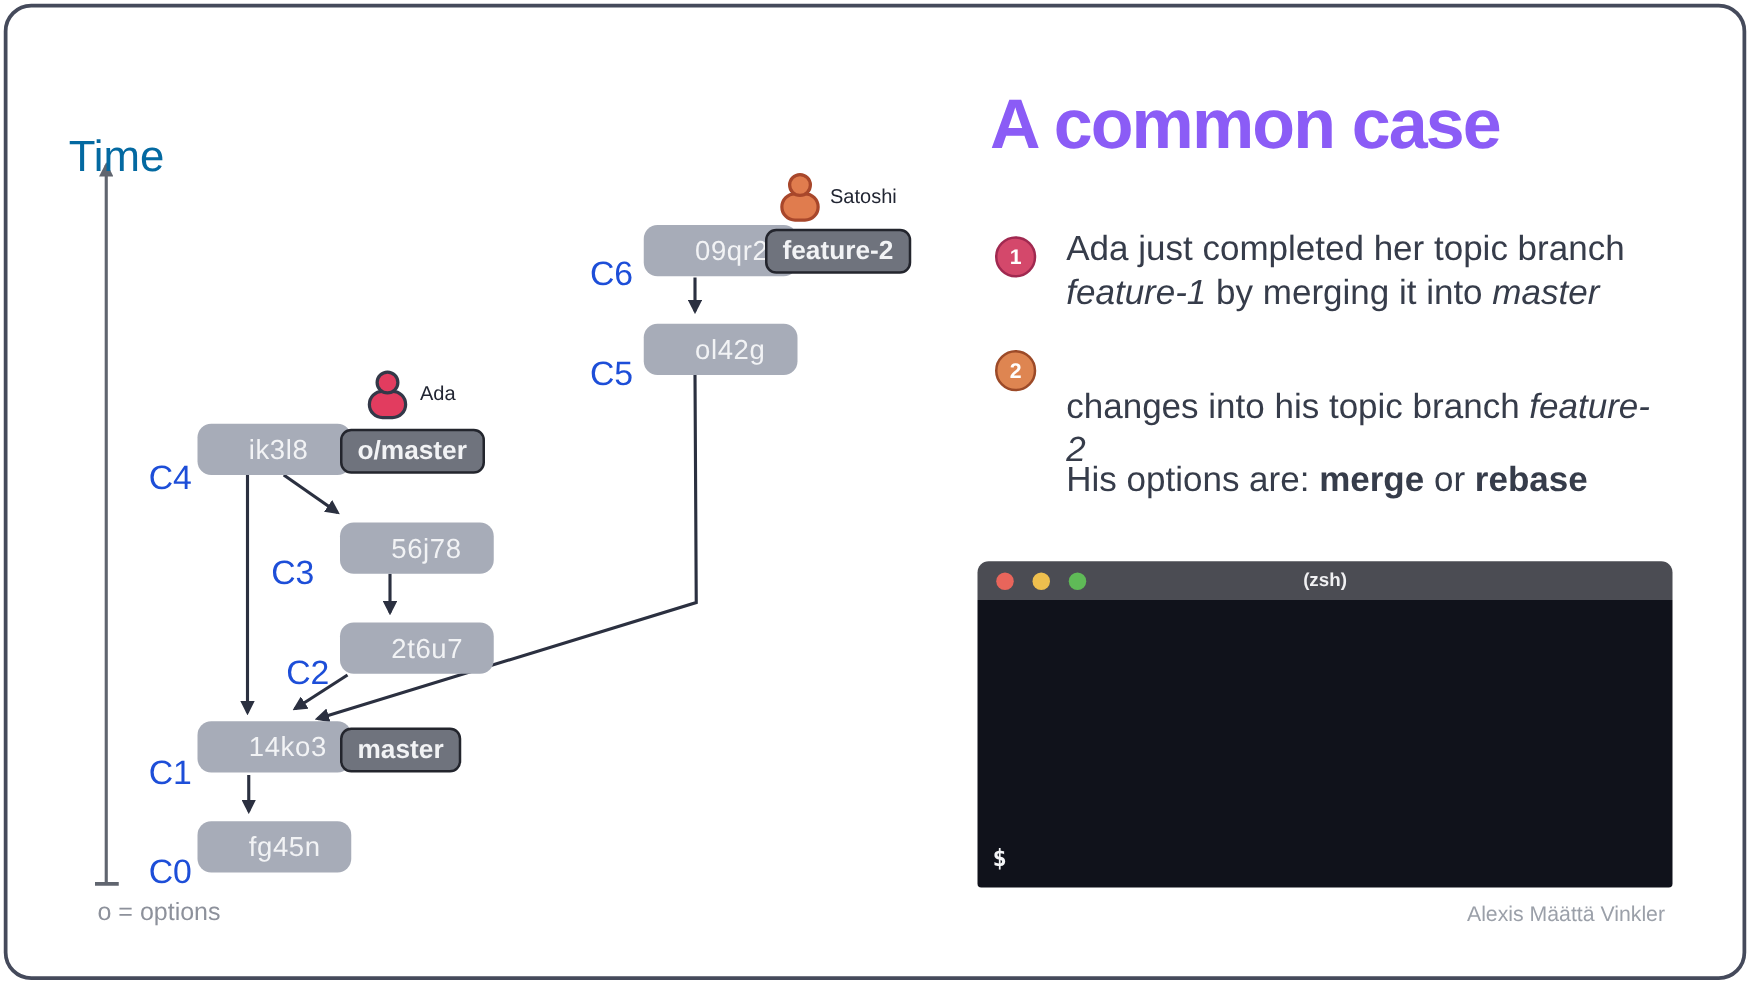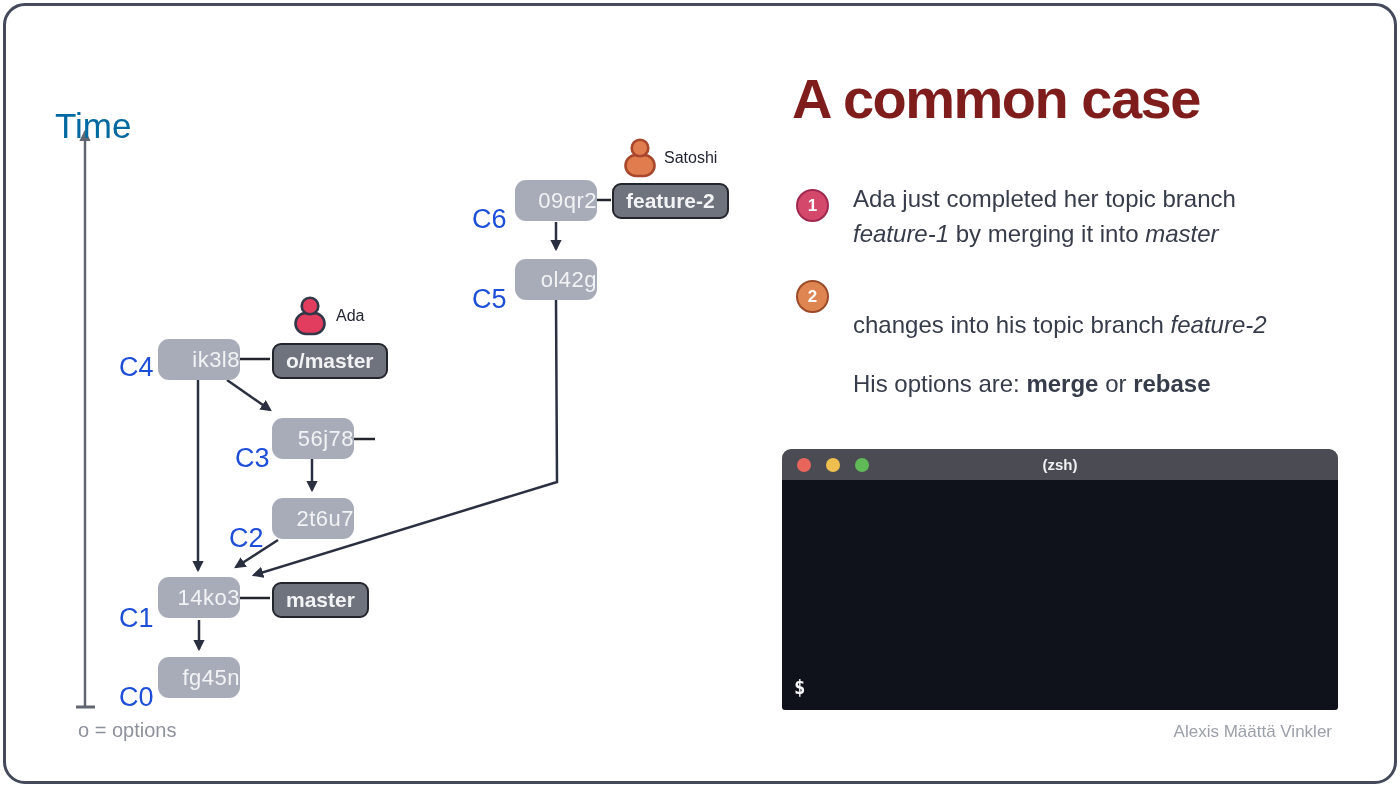--- a/index.html
+++ b/index.html
@@ -5,33 +5,33 @@
   html,body{margin:0;padding:0;background:#fff;}
   .stage{position:relative;width:1400px;height:787px;background:#ffffff;overflow:hidden;
          font-family:"Liberation Sans",sans-serif;}
   .slide-border{position:absolute;inset:3px;border:3px solid #454a5b;border-radius:22px;pointer-events:none;}
   .abs{position:absolute;}
 
   
   .time-label{font-size:35px;color:#0369a1;margin-top:32px;}
   .cid{font-size:27px;color:#1d4ed8;font-weight:500;margin-top:18px;}
   .chash{width:82px;height:41px;border-radius:11px;background:#a7acb8;color:#f2f3f5;
-         font-size:22px;line-height:41px;text-align:right;letter-spacing:.5px;}
+         font-size:22px;line-height:41px;text-align:left;letter-spacing:.5px;padding-left:41px;}
   .btag{display:inline-block;padding:2px 12px;background:#6f737d;border:2.5px solid #23252d;
         border-radius:9px;color:#f2f3f5;font-weight:bold;font-size:21px;line-height:28px;}
   .avatar-name{font-size:16px;color:#222633;}
   .origin-note{font-size:20px;color:#8d919b;}
 
   
-  .page-title{font-size:56px;font-weight:bold;color:#7f1d1d;letter-spacing:-1.5px;}
+  .page-title{font-size:56px;font-weight:bold;color:#8b5cf6;letter-spacing:-1.5px;}
   .badge{width:33px;height:33px;border-radius:50%;color:#fff;font-size:17px;font-weight:bold;
          display:flex;align-items:center;justify-content:center;box-sizing:border-box;}
   .badge-1{background:#d4486b;border:2.5px solid #a02950;}
   .badge-2{background:#de8551;border:2.5px solid #9c4a28;}
-  .point-text{font-size:24px;line-height:35px;color:#363c4a;width:470px;}
+  .point-text{font-size:28px;line-height:35px;color:#363c4a;width:470px;}
   .italic{font-style:italic;}
   .bold{font-weight:bold;margin-top:23px;}
 
   
   .terminal{left:782px;top:449px;width:556px;height:292px;}
   .term-titlebar{position:relative;height:31px;background:#4b4c53;border-radius:9px 9px 0 0;
                  display:flex;align-items:center;justify-content:center;}
   .term-title{color:#f0f0f2;font-size:15px;font-weight:600;}
   .traffic{position:absolute;top:8.5px;width:14px;height:14px;border-radius:50%;}
   .t-red{left:15px;background:#e8655b;}
@@ -77,25 +77,25 @@
 
   <div class="abs time-label" style="left:55px;top:74px">Time</div>
 
   <div class="abs cid" style="left:472px;top:186px">C6</div>
   <div class="abs chash" style="left:515px;top:180px">09qr2</div>
   <div class="abs btag" style="left:612px;top:183px">feature-2</div>
 
   <div class="abs cid" style="left:472px;top:266px">C5</div>
   <div class="abs chash" style="left:515px;top:259px">ol42g</div>
 
-  <div class="abs cid" style="left:119px;top:334px">C4</div>
+  <div class="abs cid" style="left:119px;top:349px">C4</div>
   <div class="abs chash" style="left:158px;top:339px">ik3l8</div>
   <div class="abs btag" style="left:272px;top:343px">o/master</div>
 
-  <div class="abs cid" style="left:235px;top:425px">C3</div>
+  <div class="abs cid" style="left:217px;top:425px">C3</div>
   <div class="abs chash" style="left:272px;top:418px">56j78</div>
 
   <div class="abs cid" style="left:229px;top:505px">C2</div>
   <div class="abs chash" style="left:272px;top:498px">2t6u7</div>
 
   <div class="abs cid" style="left:119px;top:585px">C1</div>
   <div class="abs chash" style="left:158px;top:577px">14ko3</div>
   <div class="abs btag" style="left:272px;top:582px">master</div>
 
   <div class="abs cid" style="left:119px;top:664px">C0</div>

